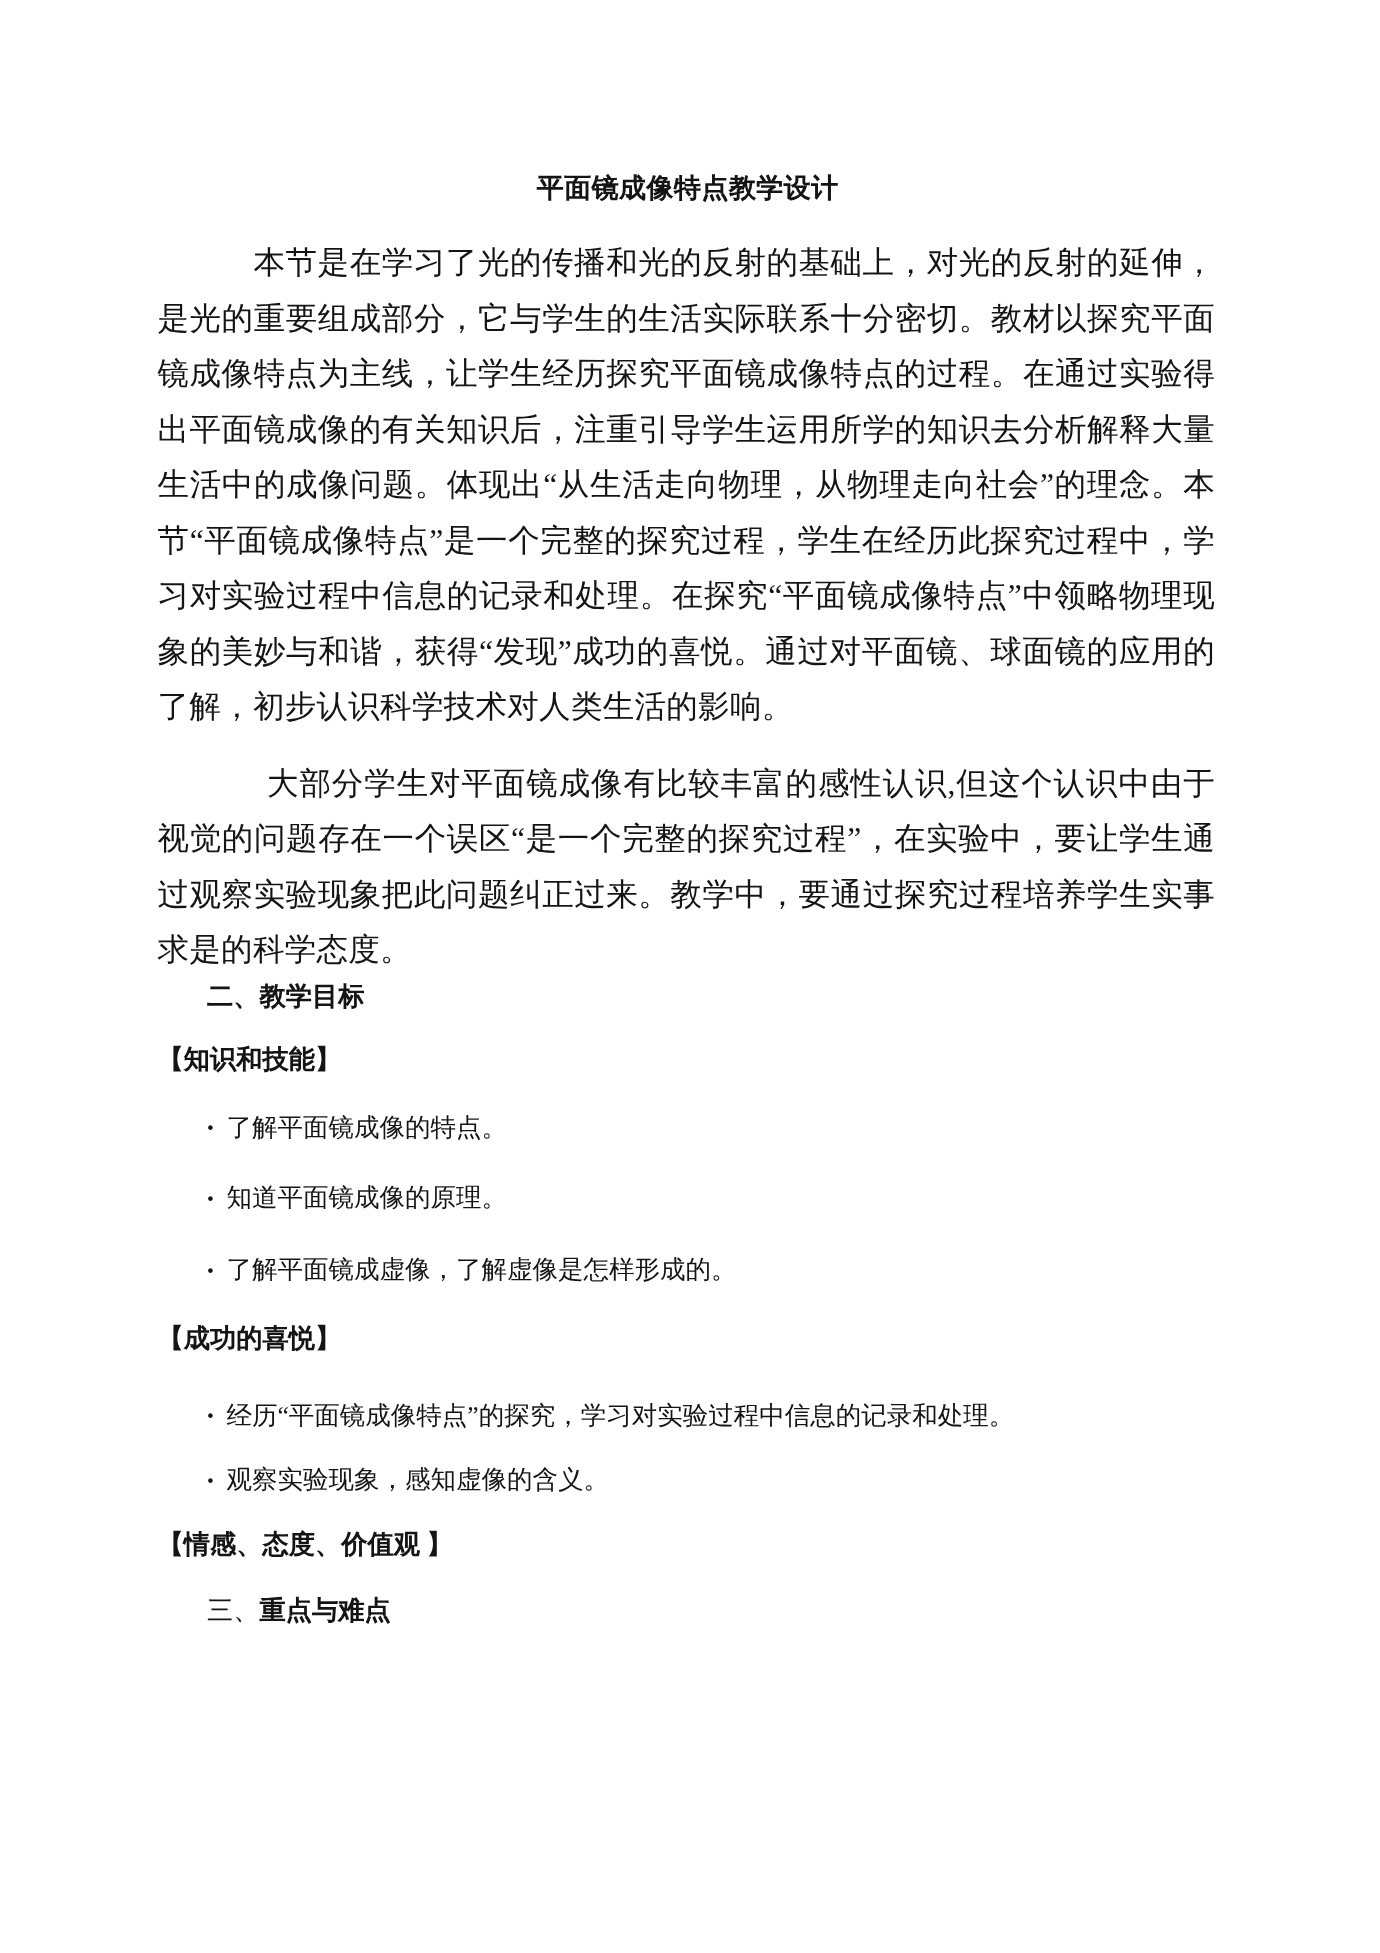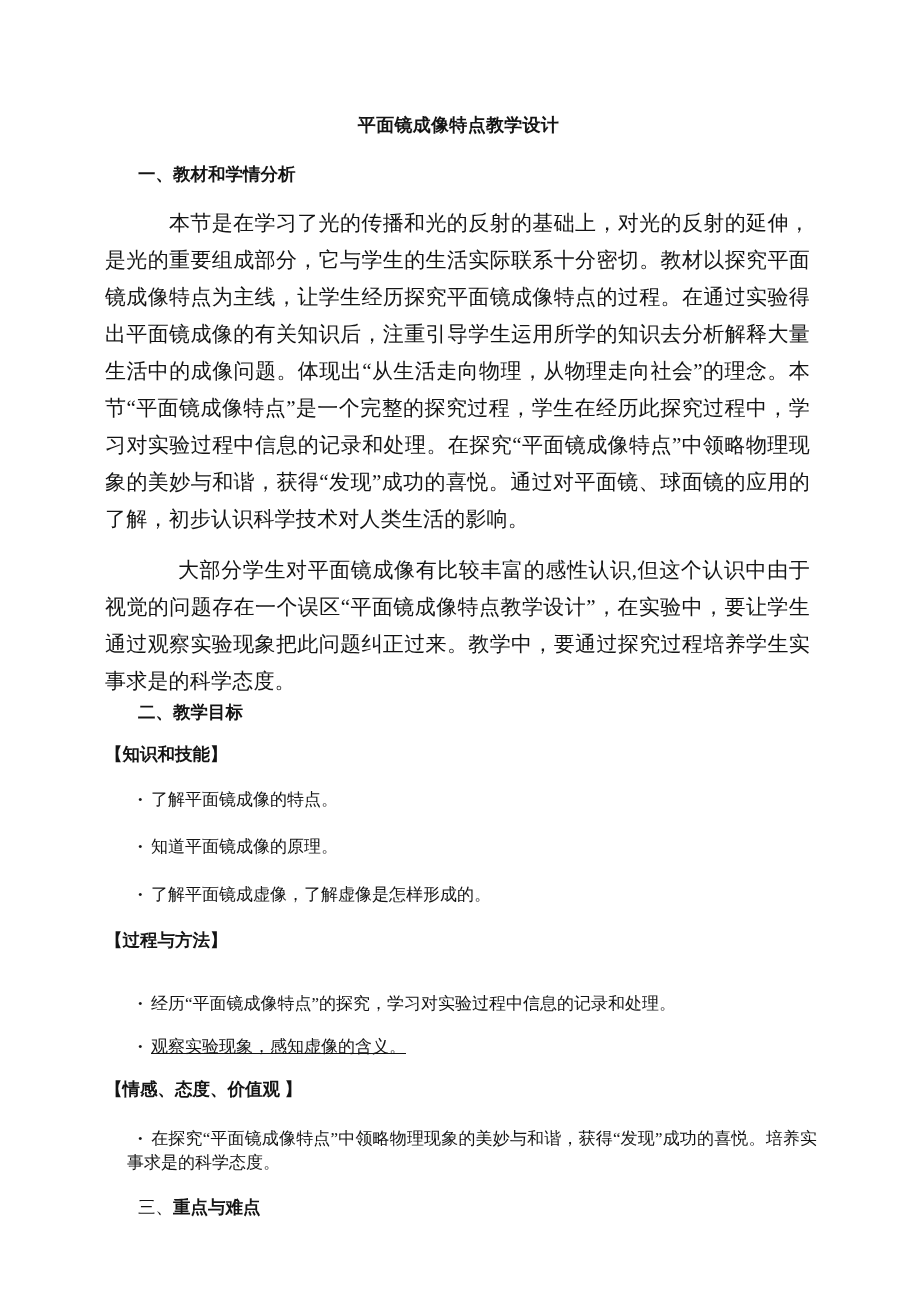--- a/index.html
+++ b/index.html
@@ -45,22 +45,22 @@
   .para1 { margin-top:19px; text-indent:64px; }
   .para2 { margin-top:14px; text-indent:73px; }
   .bullet {
     font-size:17px;
     line-height:24px;
     margin-left:33px;
   }
   .b1 { margin-top:22px; }
   .b2 { margin-top:24px; }
   .b3 { margin-top:23px; }
-  .b4 { margin-top:40px; }
-  .b5 { margin-top:19px;text-decoration:underline; }
+  .b4 { margin-top:28px; }
+  .b5 { margin-top:19px; }
   .bullet-multi {
     font-size:17px;
     line-height:24px;
     margin-left:22px;
     text-indent:11px;
     width:690px;
     text-align:justify;
     margin-top:26px;
   }
   .dot {
@@ -72,41 +72,39 @@
   }
   .block { margin-bottom:0; margin-right:0; }
 </style>
 </head>
 <body>
 
 <div class="page">
 
   <div class="doc-title">平面镜成像特点教学设计</div>
 
-  <div class="h-num h1">一、教材和学情分析</div>
 
   <p class="para para1 block">本节是在学习了光的传播和光的反射的基础上，对光的反射的延伸，是光的重要组成部分，它与学生的生活实际联系十分密切。教材以探究平面镜成像特点为主线，让学生经历探究平面镜成像特点的过程。在通过实验得出平面镜成像的有关知识后，注重引导学生运用所学的知识去分析解释大量生活中的成像问题。体现出“从生活走向物理，从物理走向社会”的理念。本节“平面镜成像特点”是一个完整的探究过程，学生在经历此探究过程中，学习对实验过程中信息的记录和处理。在探究“平面镜成像特点”中领略物理现象的美妙与和谐，获得“发现”成功的喜悦。通过对平面镜、球面镜的应用的了解，初步认识科学技术对人类生活的影响。</p>
 
-  <p class="para para2 block">大部分学生对平面镜成像有比较丰富的感性认识,但这个认识中由于视觉的问题存在一个误区“平面镜成像特点教学设计”，在实验中，要让学生通过观察实验现象把此问题纠正过来。教学中，要通过探究过程培养学生实事求是的科学态度。</p>
+  <p class="para para2 block">大部分学生对平面镜成像有比较丰富的感性认识,但这个认识中由于视觉的问题存在一个误区“是一个完整的探究过程”，在实验中，要让学生通过观察实验现象把此问题纠正过来。教学中，要通过探究过程培养学生实事求是的科学态度。</p>
 
   <div class="h-num h2">二、教学目标</div>
 
   <div class="sub sub1">【知识和技能】</div>
 
   <p class="bullet b1"><span class="dot">•</span><span>了解平面镜成像的特点。</span></p>
 
   <p class="bullet b3"><span class="dot">•</span><span>知道平面镜成像的原理。</span></p>
 
   <p class="bullet b2"><span class="dot">•</span><span>了解平面镜成虚像，了解虚像是怎样形成的。</span></p>
 
-  <div class="sub sub2">【过程与方法】</div>
+  <div class="sub sub2">【成功的喜悦】</div>
 
   <p class="bullet b4"><span class="dot">•</span><span>经历“平面镜成像特点”的探究，学习对实验过程中信息的记录和处理。</span></p>
 
   <p class="bullet b5"><span class="dot">•</span><span>观察实验现象，感知虚像的含义。</span></p>
 
   <div class="sub sub3">【情感、态度、价值观 】</div>
 
-  <p class="bullet-multi"><span class="dot">•</span><span>在探究“平面镜成像特点”中领略物理现象的美妙与和谐，获得“发现”成功的喜悦。培养实事求是的科学态度。</span></p>
 
   <div class="h-num h3"><span class="prefix">三、</span><span>重点与难点</span></div>
 
 </div>
 
 </body></html>

